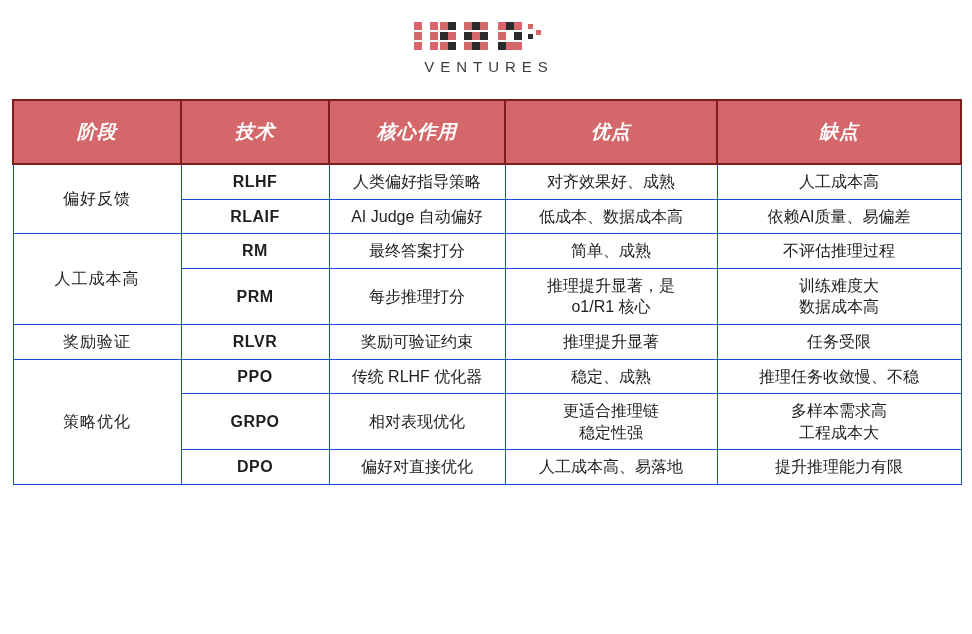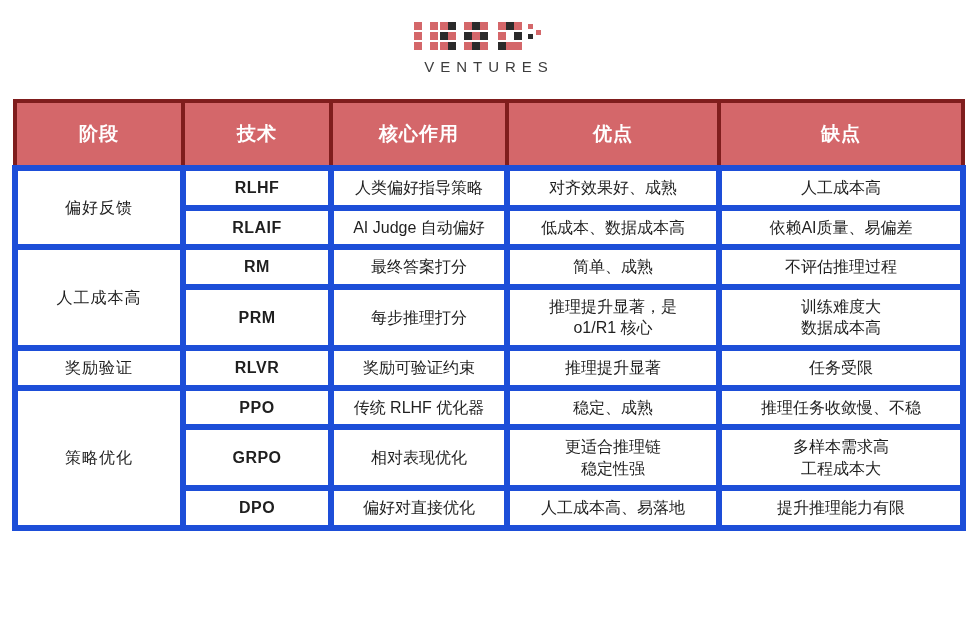--- a/index.html
+++ b/index.html
@@ -48,36 +48,37 @@
     top: 99px;
     width: 948px;
   }
   table.matrix {
     width: 948px;
     border-collapse: collapse;
     table-layout: fixed;
   }
   table.matrix th,
   table.matrix td {
-    border: 6px solid #1d4ed8;
+    border: 1px solid #1d4ed8;
     text-align: center;
     vertical-align: middle;
     font-size: 16px;
     line-height: 1.35;
     color: #1f1f1f;
     padding: 6px 6px;
   }
   table.matrix thead th {
     background: #d4676a;
     color: #ffffff;
     font-weight: bold;
     font-size: 19px;
     height: 50px;
-    border: 4px solid #7f1d1d;
+    border: 2px solid #7f1d1d;
     letter-spacing: 1px;
+    font-style: italic;
   }
   td.stage {
     font-size: 18px;
     font-weight: 400;
     letter-spacing: 1px;
   }
   td.tech {
     font-weight: bold;
     font-size: 18px;
     letter-spacing: 0.5px;

